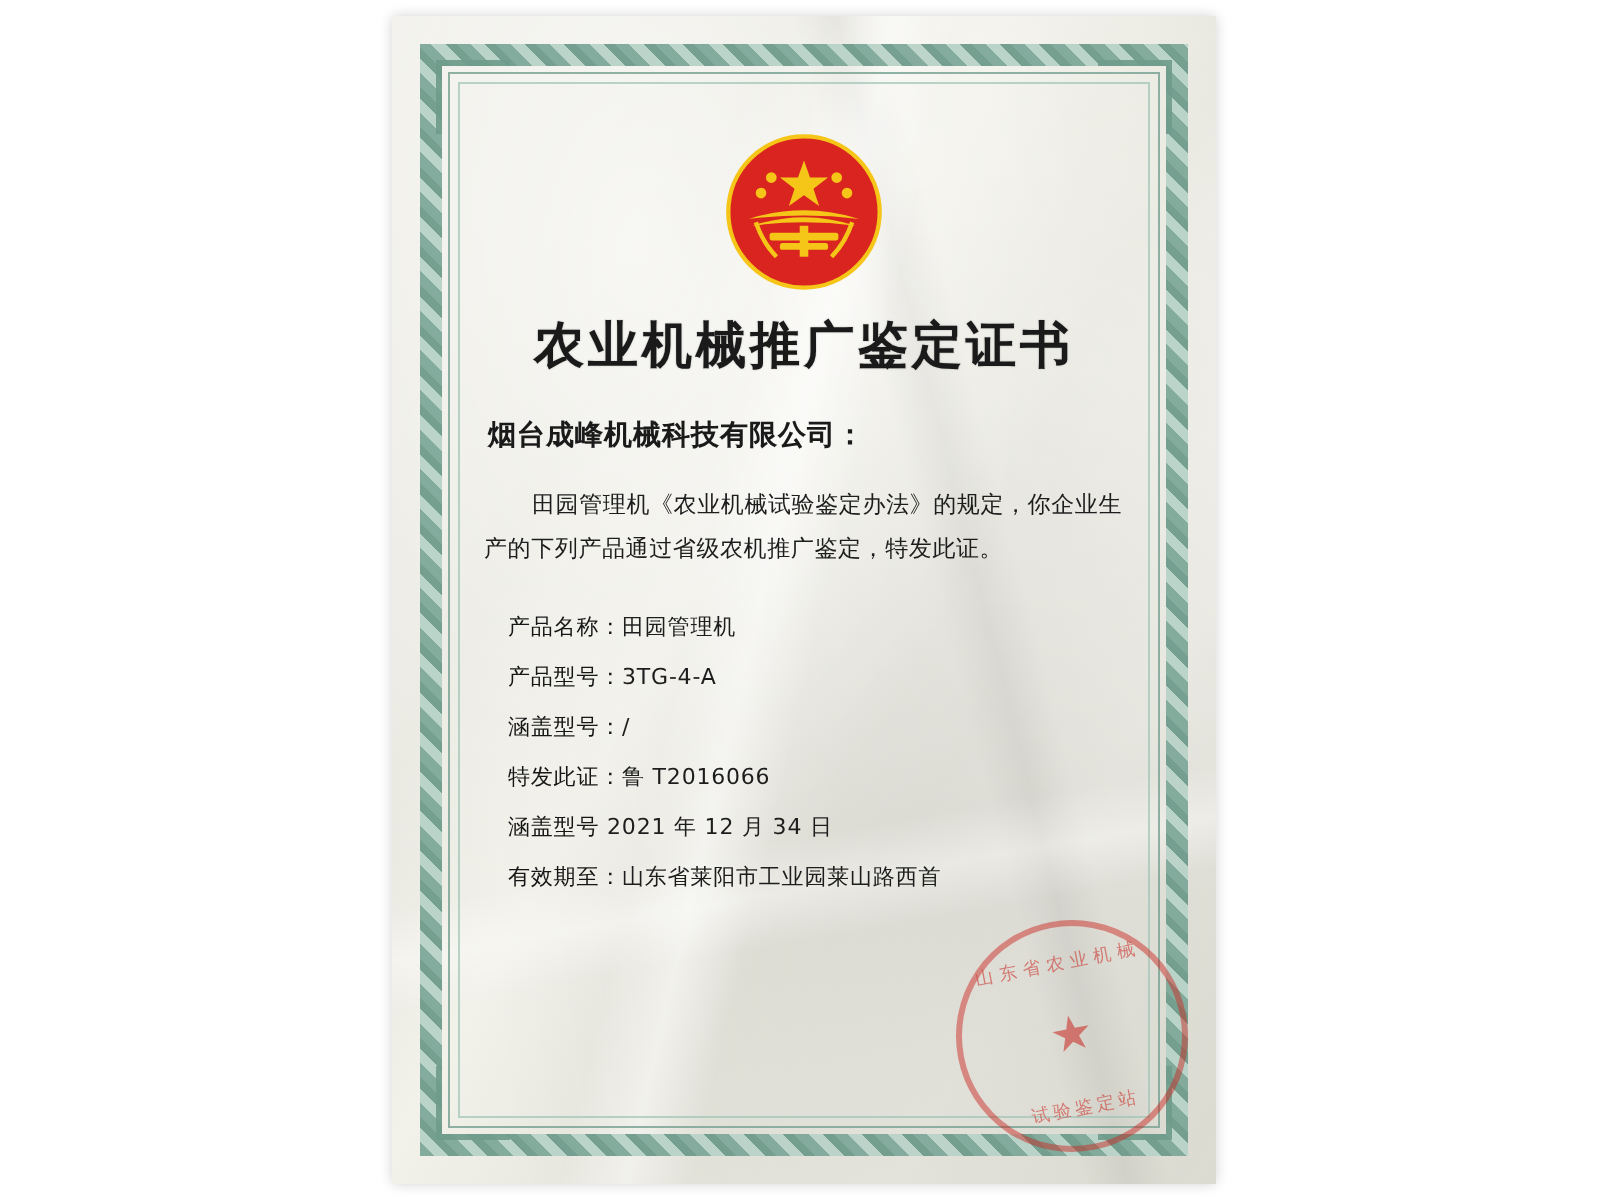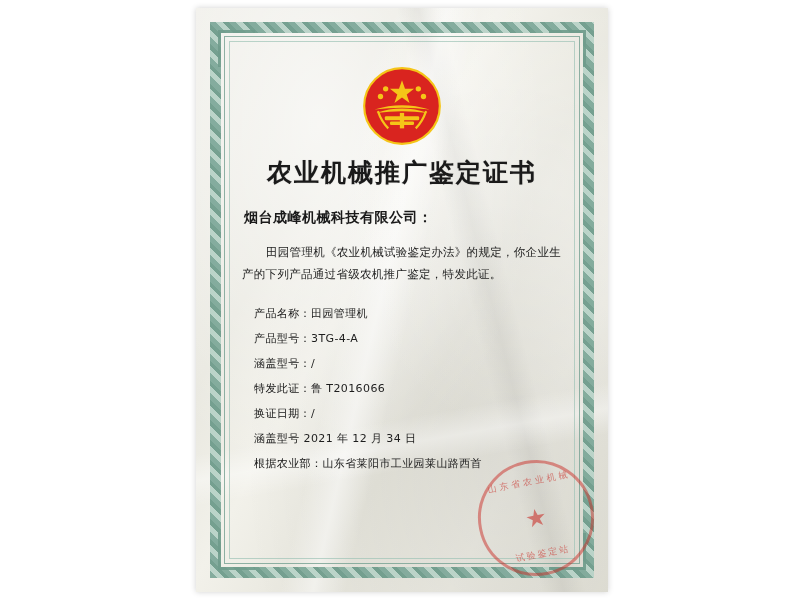--- a/index.html
+++ b/index.html
@@ -250,27 +250,24 @@
         <div class="field-row">
           <span class="field-label">产品型号：</span><span class="field-value">3TG-4-A</span>
         </div>
         <div class="field-row">
           <span class="field-label">涵盖型号：</span><span class="field-value">/</span>
         </div>
         <div class="field-row">
           <span class="field-label">特发此证：</span><span class="field-value">鲁 T2016066</span>
         </div>
         <div class="field-row">
-          <span class="field-label">换证日期：</span><span class="field-value">/</span>
-        </div>
-        <div class="field-row">
           <span class="field-label">涵盖型号</span>&nbsp;<span class="field-value">2021 年 12 月 34 日</span>
         </div>
         <div class="field-row">
-          <span class="field-label">根据农业部：</span><span class="field-value">山东省莱阳市工业园莱山路西首</span>
+          <span class="field-label">有效期至：</span><span class="field-value">山东省莱阳市工业园莱山路西首</span>
         </div>
       </div>
 
 
     </div>
 
     <div class="seal">
       <div class="seal-text-top">山东省农业机械</div>
       <div class="seal-star">★</div>
       <div class="seal-text-bottom">试验鉴定站</div>

